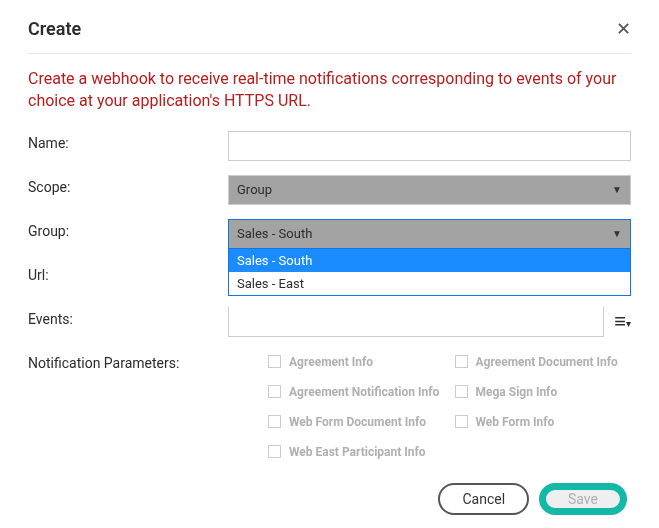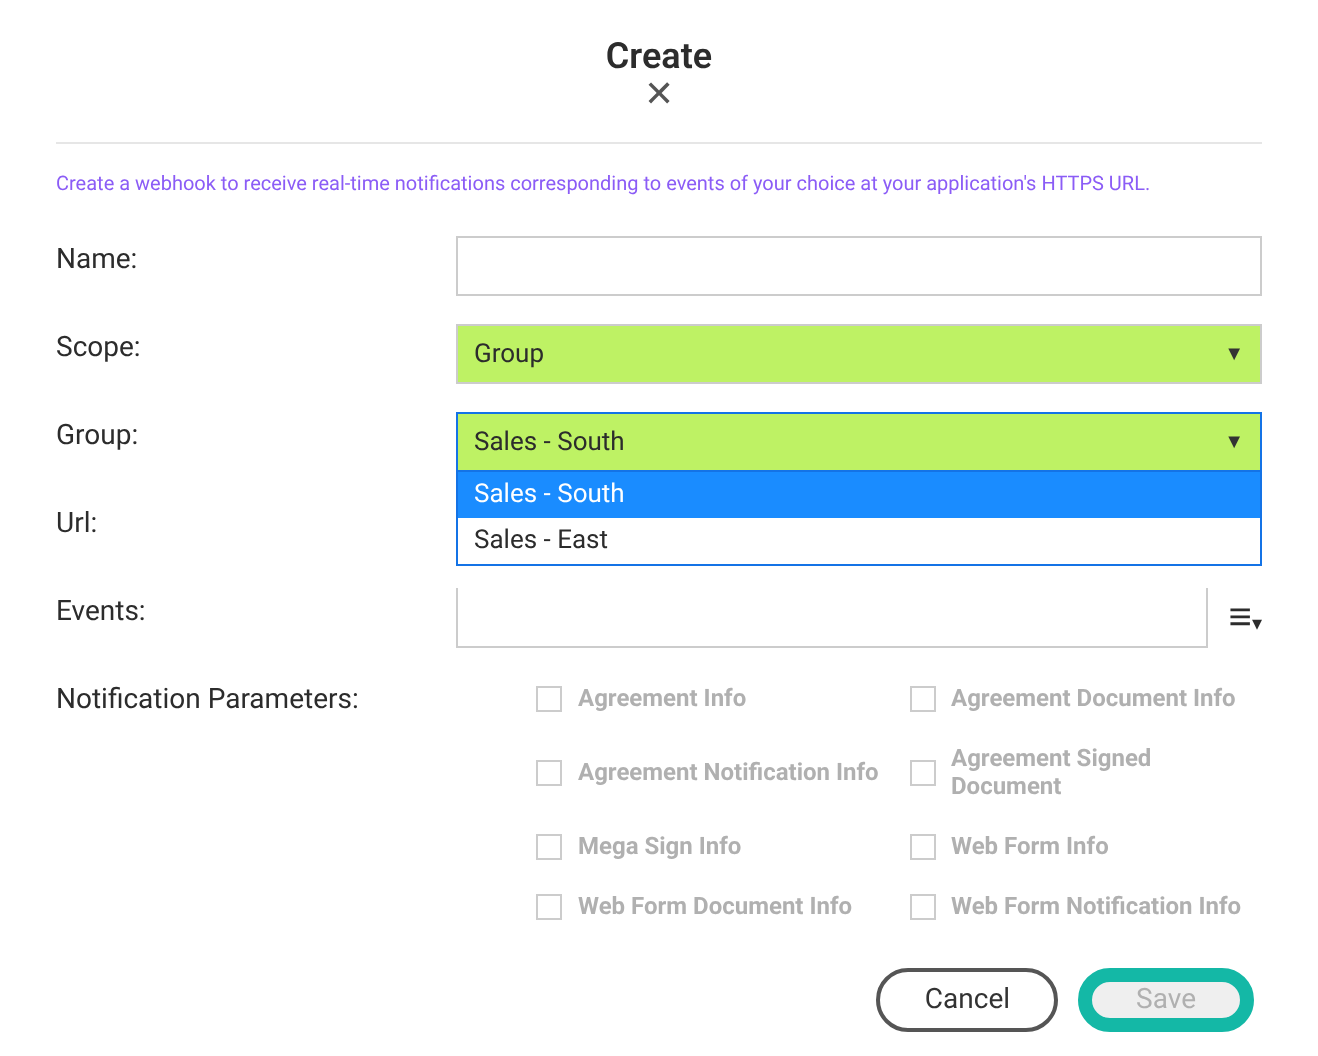--- a/index.html
+++ b/index.html
@@ -17,36 +17,35 @@
     box-shadow: 4px 4px 8px rgba(0,0,0,0.4);
     background: #fff;
   }
   .header {
     display: flex;
     justify-content: space-between;
     align-items: center;
     padding-bottom: 14px;
     border-bottom: 1px solid #e6e6e6;
     margin-bottom: 14px;
-    flex-direction: column;
   }
   .title {
     font-size: 18px;
     font-weight: 600;
     color: #2c2c2c;
   }
   .close-icon {
     font-size: 18px;
     color: #555;
     cursor: pointer;
     line-height: 1;
   }
   .description {
-    color: #8b5cf6;
-    font-size: 10px;
+    color: #b91c1c;
+    font-size: 16px;
     line-height: 1.4;
     margin-bottom: 18px;
   }
   .form-row {
     display: flex;
     align-items: center;
     margin-bottom: 14px;
     min-height: 30px;
   }
   .form-label {
@@ -67,21 +66,21 @@
     padding: 0 8px;
     font-size: 13px;
     background: #fff;
   }
   .select-box {
     width: 100%;
     height: 30px;
     border: 1px solid #ccc;
     padding: 0 8px;
     font-size: 13px;
-    background: #bef264;
+    background: #a3a3a3;
     display: flex;
     align-items: center;
     justify-content: space-between;
     cursor: pointer;
     position: relative;
     gap: 14px;
   }
   .select-box.open {
     border: 1px solid #1473e6;
   }
@@ -252,37 +251,33 @@
       <div class="checkbox-item">
         <div class="checkbox-box"></div>
         <span>Agreement Document Info</span>
       </div>
       <div class="checkbox-item">
         <div class="checkbox-box"></div>
         <span>Agreement Notification Info</span>
       </div>
       <div class="checkbox-item">
         <div class="checkbox-box"></div>
-        <span>Agreement Signed Document</span>
-      </div>
-      <div class="checkbox-item">
-        <div class="checkbox-box"></div>
         <span>Mega Sign Info</span>
       </div>
       <div class="checkbox-item">
         <div class="checkbox-box"></div>
+        <span>Web Form Document Info</span>
+      </div>
+      <div class="checkbox-item">
+        <div class="checkbox-box"></div>
         <span>Web Form Info</span>
       </div>
       <div class="checkbox-item">
         <div class="checkbox-box"></div>
-        <span>Web Form Document Info</span>
-      </div>
-      <div class="checkbox-item">
-        <div class="checkbox-box"></div>
-        <span>Web Form Notification Info</span>
+        <span>Web East Participant Info</span>
       </div>
     </div>
   </div>
 
   <div class="footer">
     <div class="btn btn-cancel">Cancel</div>
     <div class="btn btn-save">Save</div>
   </div>
 
 </div>

